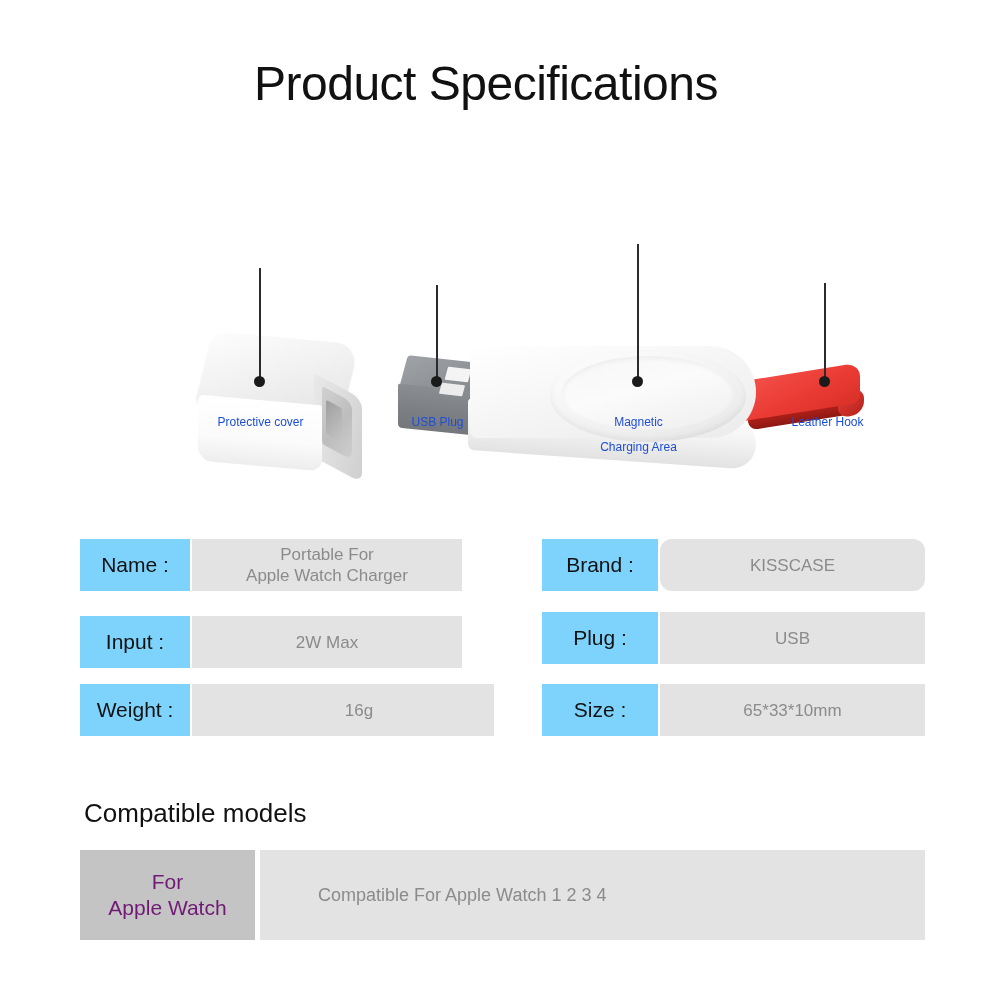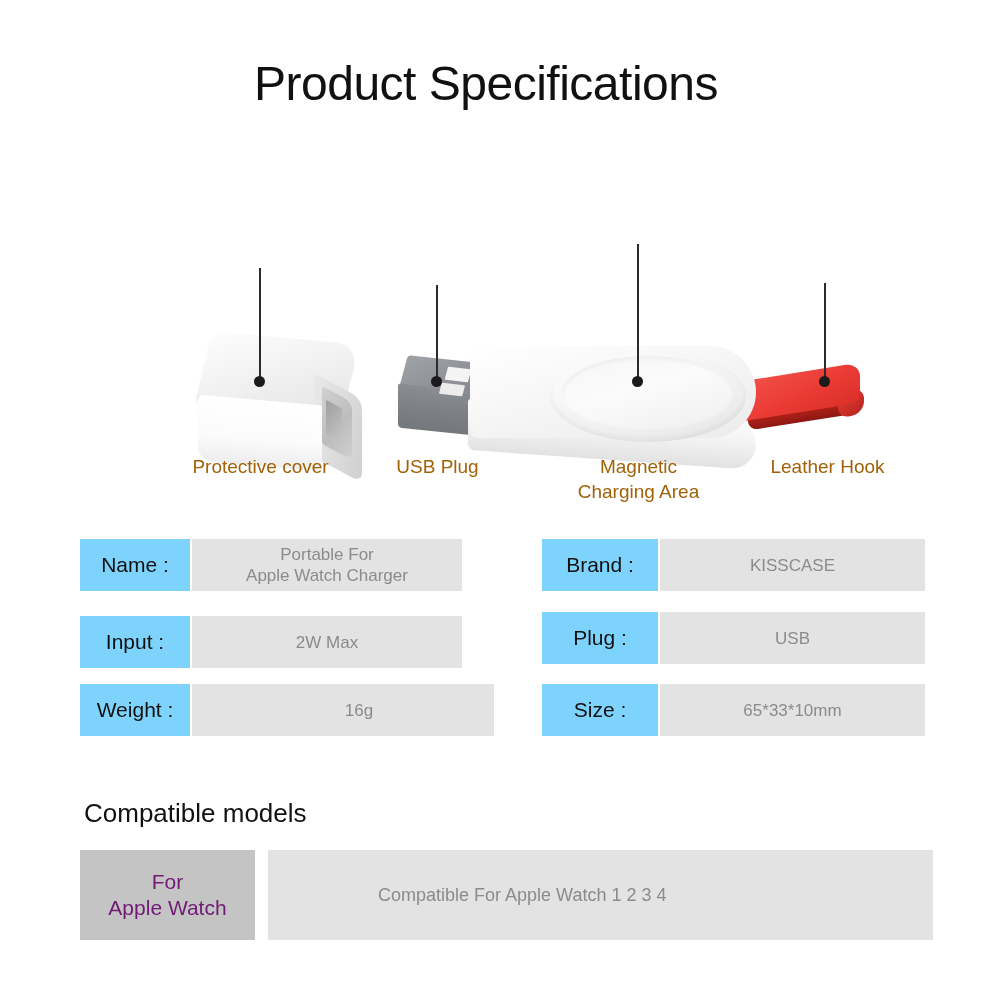--- a/index.html
+++ b/index.html
@@ -134,26 +134,25 @@
     background:linear-gradient(140deg,#e63c34,#b4241d);
     border-radius:50% 40% 50% 40%;
     transform:skewY(-9deg);
   }
 
   
   .callout-line{position:absolute;width:2px;background:#2b2b2b;}
   .callout-dot{position:absolute;width:11px;height:11px;border-radius:50%;background:#1b1b1b;}
   .callout-label{
     position:absolute;
-    color:#a16207;
-    font-size:19px;
+    color:#1d4ed8;
+    font-size:12px;
     text-align:center;
     line-height:25px;
     white-space:pre-line;
-    margin-top:44px;
   }
 
   
   .spec-row{position:absolute;height:52px;}
   .spec-label{
     position:absolute;left:0;top:0;height:52px;
     background:#7dd3fc;
     display:flex;align-items:center;justify-content:center;
     color:#111111;font-size:21px;
   }
@@ -175,22 +174,22 @@
     position:absolute;left:0;top:0;width:175px;height:90px;
     background:#c4c4c4;
     display:flex;align-items:center;justify-content:center;
     color:#701a75;font-size:21px;text-align:center;line-height:26px;
     white-space:pre-line;
   }
   .compat-value{
     position:absolute;left:180px;top:0;width:665px;height:90px;
     background:#e3e3e3;
     display:flex;align-items:center;
-    padding-left:110px;box-sizing:border-box;
-    color:#8b8b8b;font-size:18px;margin-left:8px;
+    padding-left:58px;box-sizing:border-box;
+    color:#8b8b8b;font-size:18px;
   }
 </style>
 </head>
 <body>
 
 <div class="page">
 
   <div class="title">Product Specifications</div>
 
   <div class="hero">
@@ -255,21 +254,21 @@
     <div class="spec-value" style="left:112px;width:270px;">2W Max</div>
   </div>
 
   <div class="spec-row" style="left:80px;top:684px;width:382px;">
     <div class="spec-label" style="width:110px;">Weight :</div>
     <div class="spec-value" style="left:112px;width:270px;padding-left:32px;">16g</div>
   </div>
 
   <div class="spec-row" style="left:542px;top:539px;width:383px;">
     <div class="spec-label" style="width:116px;">Brand :</div>
-    <div class="spec-value" style="left:118px;width:265px;">KISSCASE</div>
+    <div class="spec-value" style="left:118px;width:265px;border-radius:12px;">KISSCASE</div>
   </div>
 
   <div class="spec-row" style="left:542px;top:612px;width:383px;padding-left:26px;">
     <div class="spec-label" style="width:116px;">Plug :</div>
     <div class="spec-value" style="left:118px;width:265px;">USB</div>
   </div>
 
   <div class="spec-row" style="left:542px;top:684px;width:419px;">
     <div class="spec-label" style="width:116px;">Size :</div>
     <div class="spec-value" style="left:118px;width:265px;">65*33*10mm</div>

